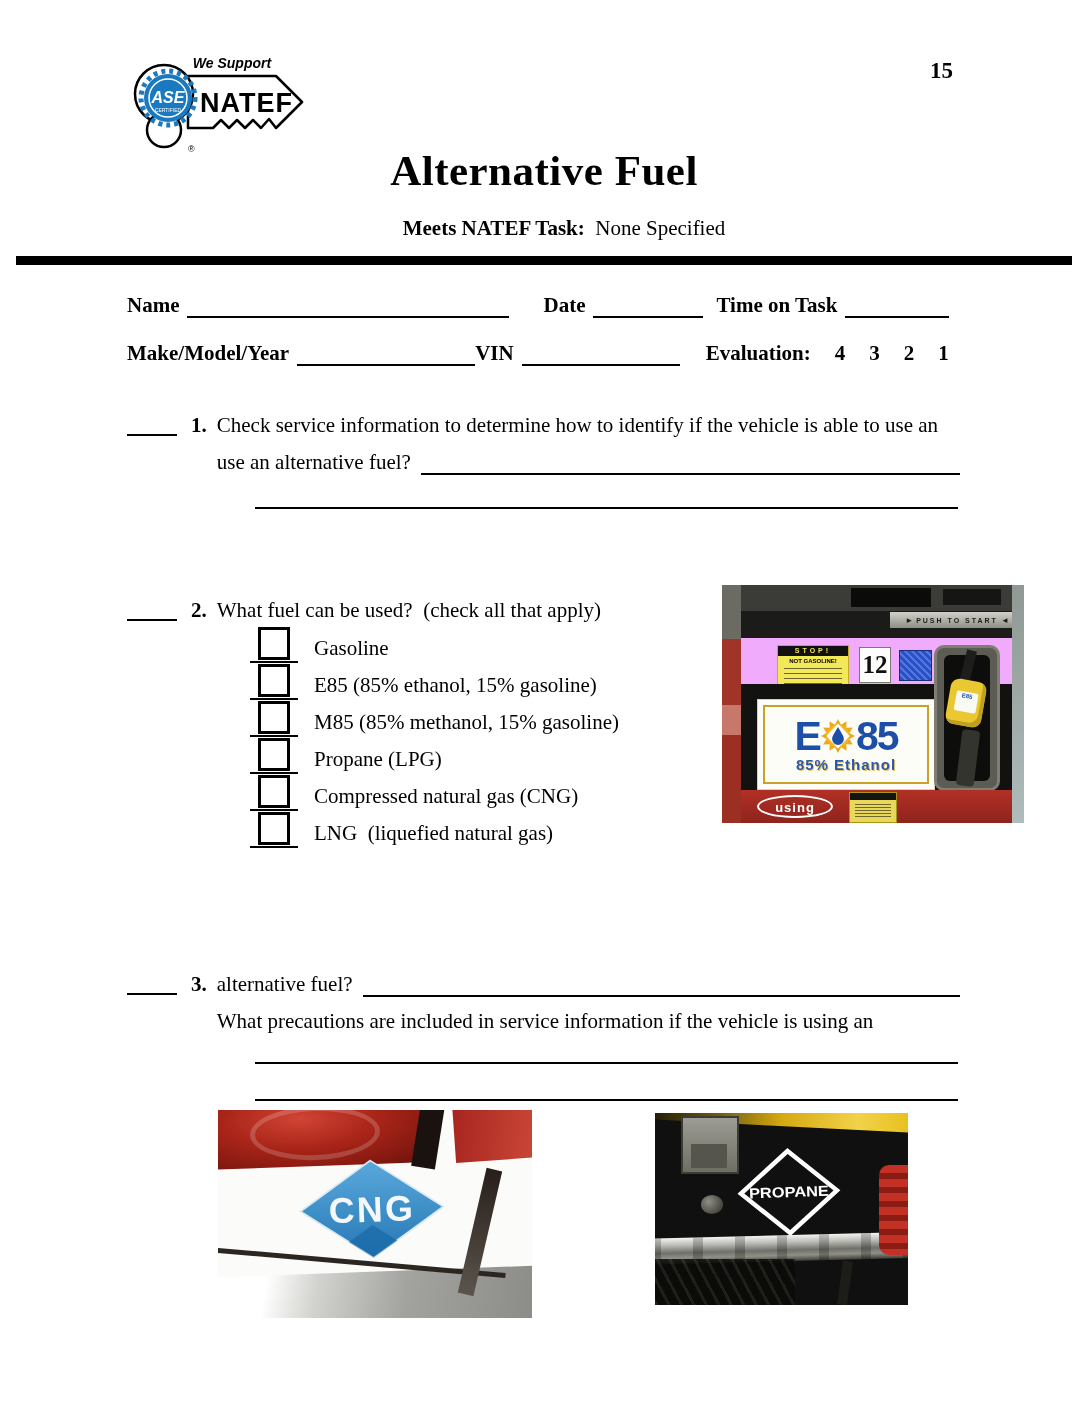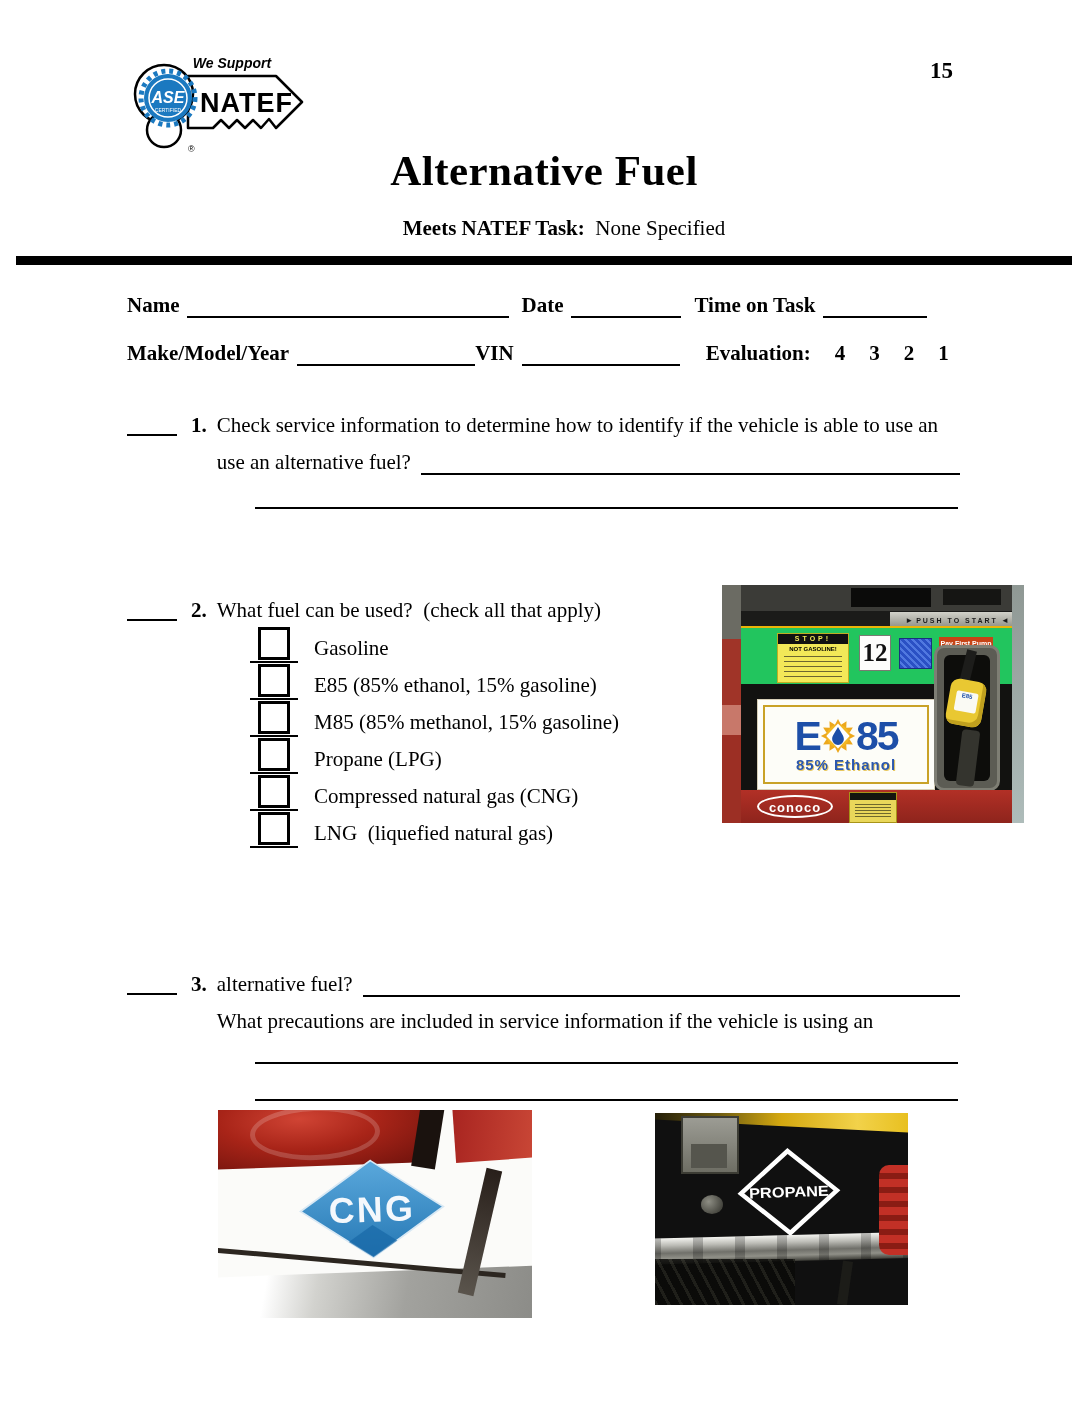--- a/index.html
+++ b/index.html
@@ -46,21 +46,21 @@
   .wall-right{position:absolute;right:0;top:0;width:12px;height:100%;background:linear-gradient(#8f9894,#aebcba);}
   .left-pillar{position:absolute;left:0;top:0;width:19px;height:100%;
       background:linear-gradient(180deg,#6b6b63 0 54px,#a03428 54px 120px,#c8786a 120px 150px,#9c2f24 150px 100%);}
   .top-dark{position:absolute;left:19px;top:0;right:12px;height:26px;background:#3b3b37;}
   .vent1{position:absolute;left:110px;top:3px;width:80px;height:19px;background:#0b0b0a;}
   .vent2{position:absolute;left:202px;top:4px;width:58px;height:16px;background:#151513;}
   .push-strip{position:absolute;left:168px;top:27px;width:134px;height:16px;
       background:linear-gradient(#d2d2ca,#8e8e84);display:flex;align-items:center;justify-content:center;
       font-size:7px;letter-spacing:2px;color:#1c1c1c;font-weight:bold;}
   .push-strip .arr{font-size:8px;letter-spacing:0;margin:0 3px;}
-  .panel-row{position:absolute;left:19px;top:41px;right:12px;height:56px;background:#22c55e;border-top:2px solid #eab308;}
+  .panel-row{position:absolute;left:19px;top:53px;right:12px;height:56px;background:#f0abfc;border-top:2px solid #f0abfc;}
   .stop-sticker{position:absolute;left:36px;top:5px;width:70px;height:48px;background:#f2e858;border:1px solid #bfae22;}
   .stop-title{height:10px;background:#111;color:#f2e858;font-size:7px;font-weight:bold;letter-spacing:3px;text-align:center;line-height:10px;}
   .stop-sub{font-size:6px;font-weight:bold;text-align:center;margin-top:2px;}
   .stop-lines{margin:2px 6px 0 6px;height:26px;
       background:repeating-linear-gradient(#f2e858 0 2px,#6b6630 2px 3px,#f2e858 3px 5px);}
   .pump-number{position:absolute;left:118px;top:7px;width:30px;height:34px;background:#fdfdfb;border:1px solid #7a7a72;
       font-family:"Liberation Serif",serif;font-size:25px;font-weight:bold;text-align:center;line-height:34px;color:#111;}
   .blue-sticker{position:absolute;left:158px;top:10px;width:31px;height:29px;
       background:repeating-linear-gradient(45deg,#2a50c4 0 3px,#5078e0 3px 5px);border:1px solid #1a307e;}
   .pay-sticker{position:absolute;left:198px;top:9px;width:54px;height:36px;background:#c64416;color:#fff;
@@ -155,21 +155,21 @@
     </svg>
   </div>
 
   <div class="title">Alternative Fuel</div>
   <div class="subtitle"><span class="lbl">Meets NATEF Task:</span><span>&nbsp;&nbsp;</span><span>None Specified</span></div>
   <div class="rule"></div>
 
   <div class="frow" style="top:292px;">
     <span class="lab">Name</span>
     <span class="blank" style="width:322px;margin-left:8px;"></span>
-    <span class="lab" style="margin-left:12px;">Date</span>
+    <span class="lab" style="margin-left:34px;">Date</span>
     <span class="blank" style="width:110px;margin-left:8px;"></span>
     <span class="lab" style="margin-left:13px;">Time on Task</span>
     <span class="blank" style="width:104px;margin-left:8px;"></span>
   </div>
 
   <div class="frow" style="top:340px;justify-content:space-between;">
     <span class="lab">Make/Model/Year</span>
     <span class="blank" style="width:178px;margin-left:8px;"></span>
     <span class="lab" style="">VIN</span>
     <span class="blank" style="width:158px;margin-left:8px;"></span>
@@ -300,21 +300,21 @@
     </div>
     <div class="holster">
       <div class="holster-inner"></div>
       <div class="nozzle-hose"></div>
       <div class="nozzle-cover">
         <div class="nozzle-label">E85</div>
       </div>
       <div class="nozzle-handle"></div>
     </div>
     <div class="red-band">
-      <div class="conoco">conoco</div>
+      <div class="conoco">using</div>
       <div class="sticker2">
         <div class="sticker2-bar"></div>
         <div class="sticker2-lines"></div>
       </div>
     </div>
     <div class="wall-right"></div>
   </div>
 
   <div class="photo-cng">
     <div class="cng-tail-left">

